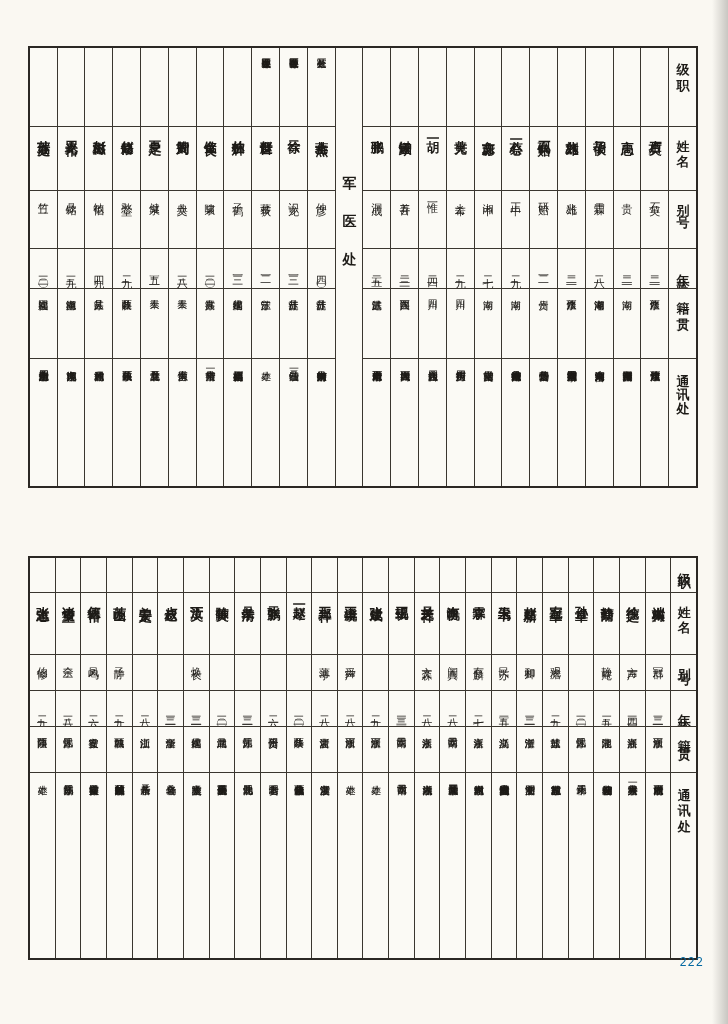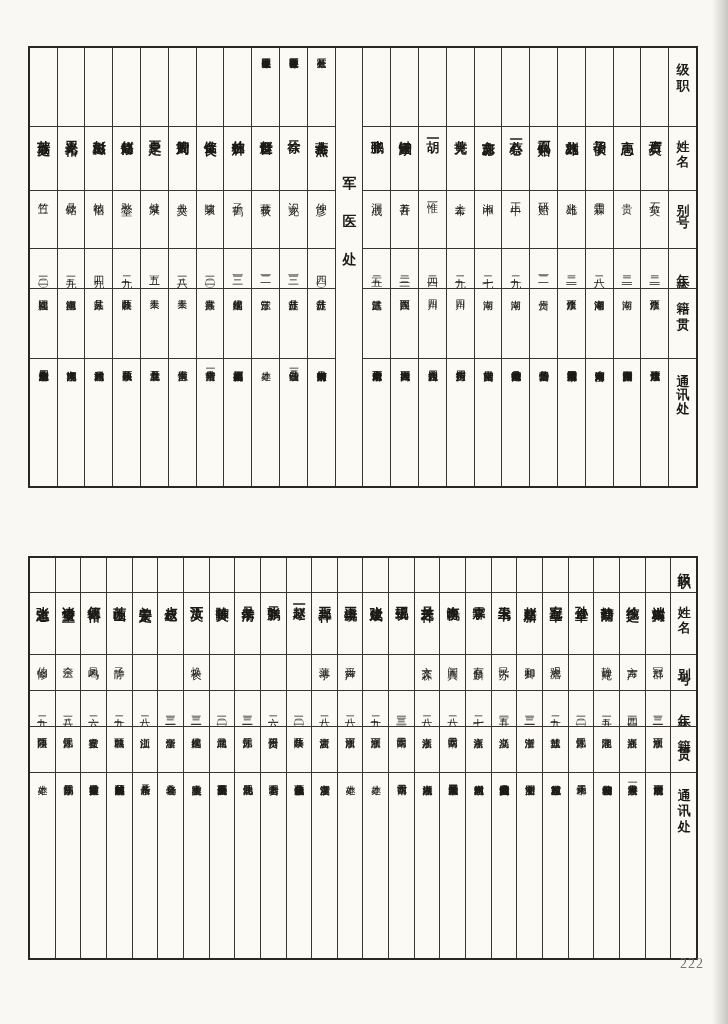--- a/index.html
+++ b/index.html
@@ -96,22 +96,22 @@
   .col.section .cell{
     height:100%;border-top:none;align-items:center;padding-top:0;
   }
   .col.section .vtext{
     font-size:14px;font-weight:700;letter-spacing:38px;line-height:16px;
     margin-top:-90px;
   }
 
   .page-number{
     position:absolute;right:24px;top:956px;
-    font-size:14px;letter-spacing:1px;color:#737373;
-    font-family:Liberation Serif, serif;
+    font-size:12px;letter-spacing:1px;color:#0369a1;
+    font-family:Liberation Mono, monospace;
   }
 </style>
 </head>
 <body>
 
 <div class="page">
   <div class="roster" id="table-top">
       <div class="col head">
         <div class="cell c-rank">
           <span class="vtext">级职</span>

